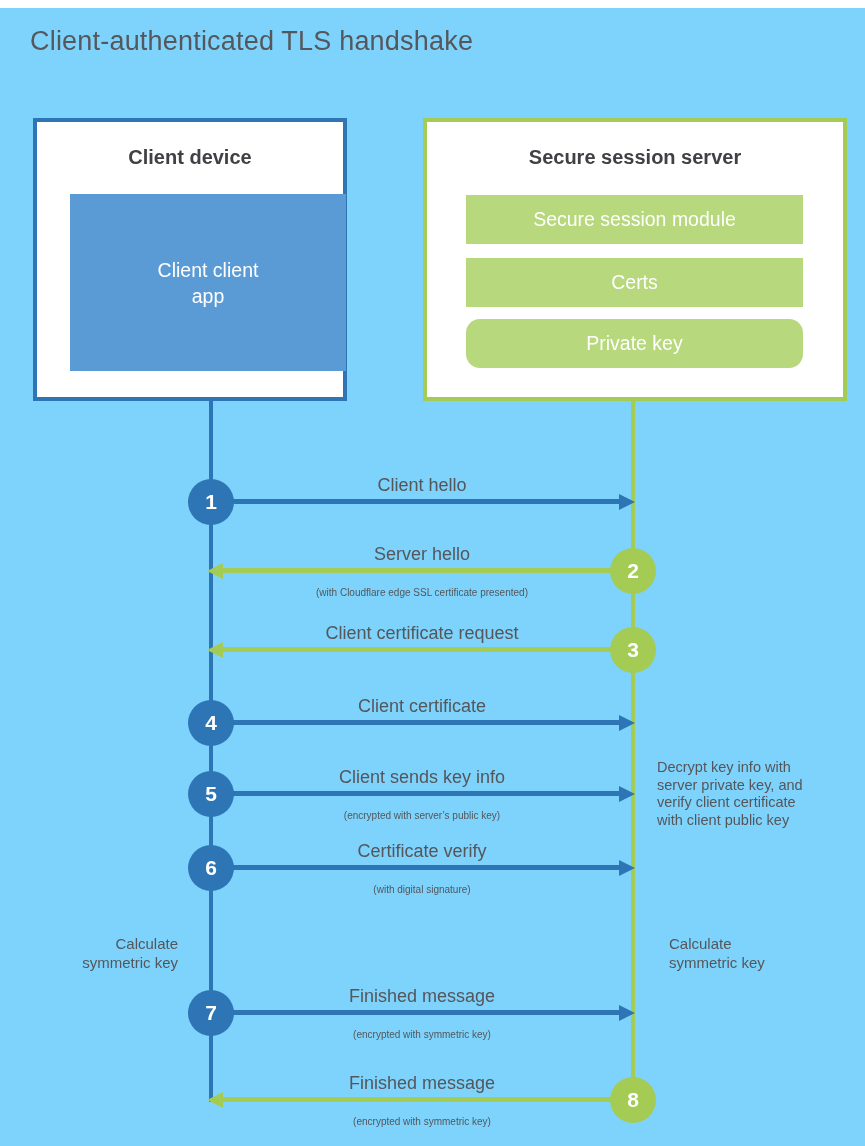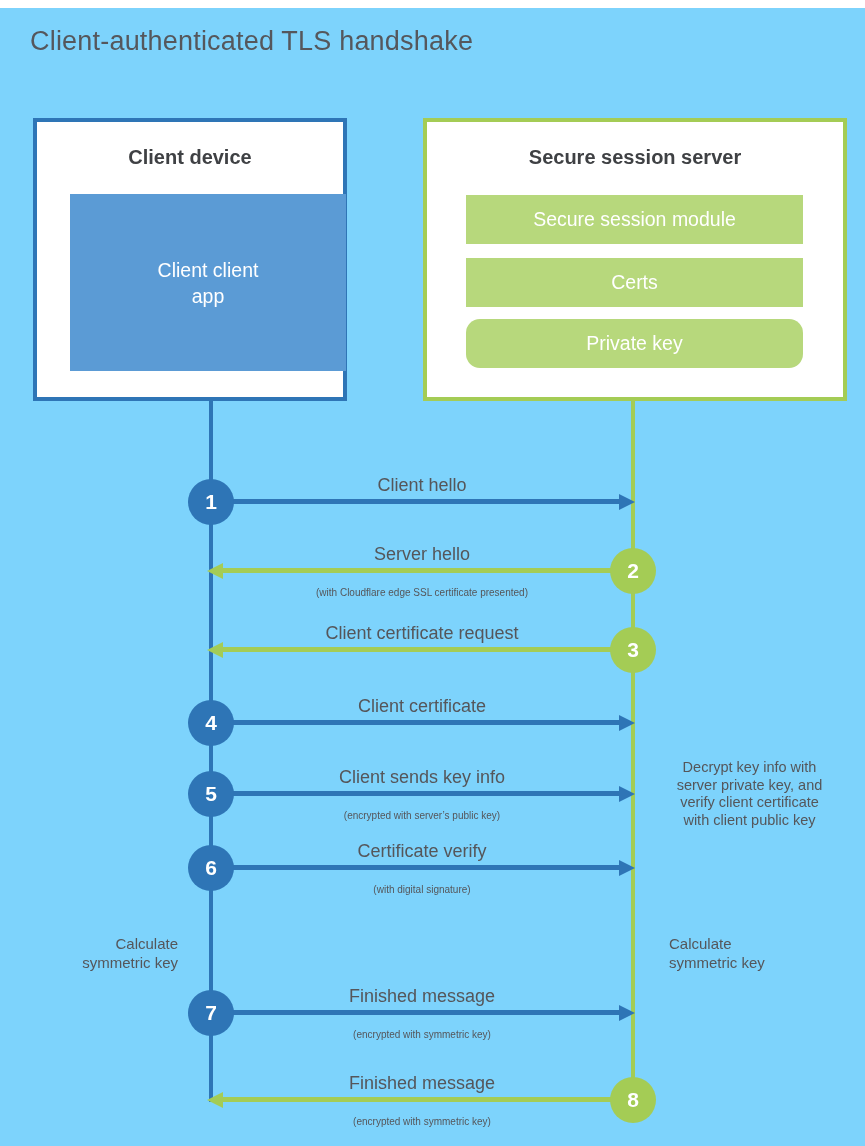--- a/index.html
+++ b/index.html
@@ -1,21 +1,21 @@
 <!DOCTYPE html>
 <html style="--blue: #2e75b6; --blue-fill: #5b9bd5; --green: #a4cc55; --green-fill: #b7d87c; --heading-text: #3f4144; --body-text: #55565a; --title-text: #55575c;"><head>
 <meta charset="utf-8">
 <style>
   html,body{margin:0;padding:0;background:#ffffff;}
   .canvas{
     position:relative;width:865px;height:1146px;background:#7dd3fc;overflow:hidden;
     font-family:"Liberation Sans","DejaVu Sans",sans-serif;
     margin-top:8px;
   }
-  .multiline{white-space:pre-line;text-align:center;}
+  .multiline{white-space:pre-line;}
   .title{
     position:absolute;left:30px;top:18px;font-size:27px;font-weight:300;
     color:var(--title-text);letter-spacing:.2px;
   }
   
   .box{position:absolute;background:#fff;box-sizing:border-box;}
   .client-box{left:33px;top:110px;width:314px;height:283px;border:4px solid var(--blue);}
   .server-box{left:423px;top:110px;width:424px;height:283px;border:4px solid var(--green);}
   .box-title{
     position:absolute;left:0;right:0;top:24px;text-align:center;

